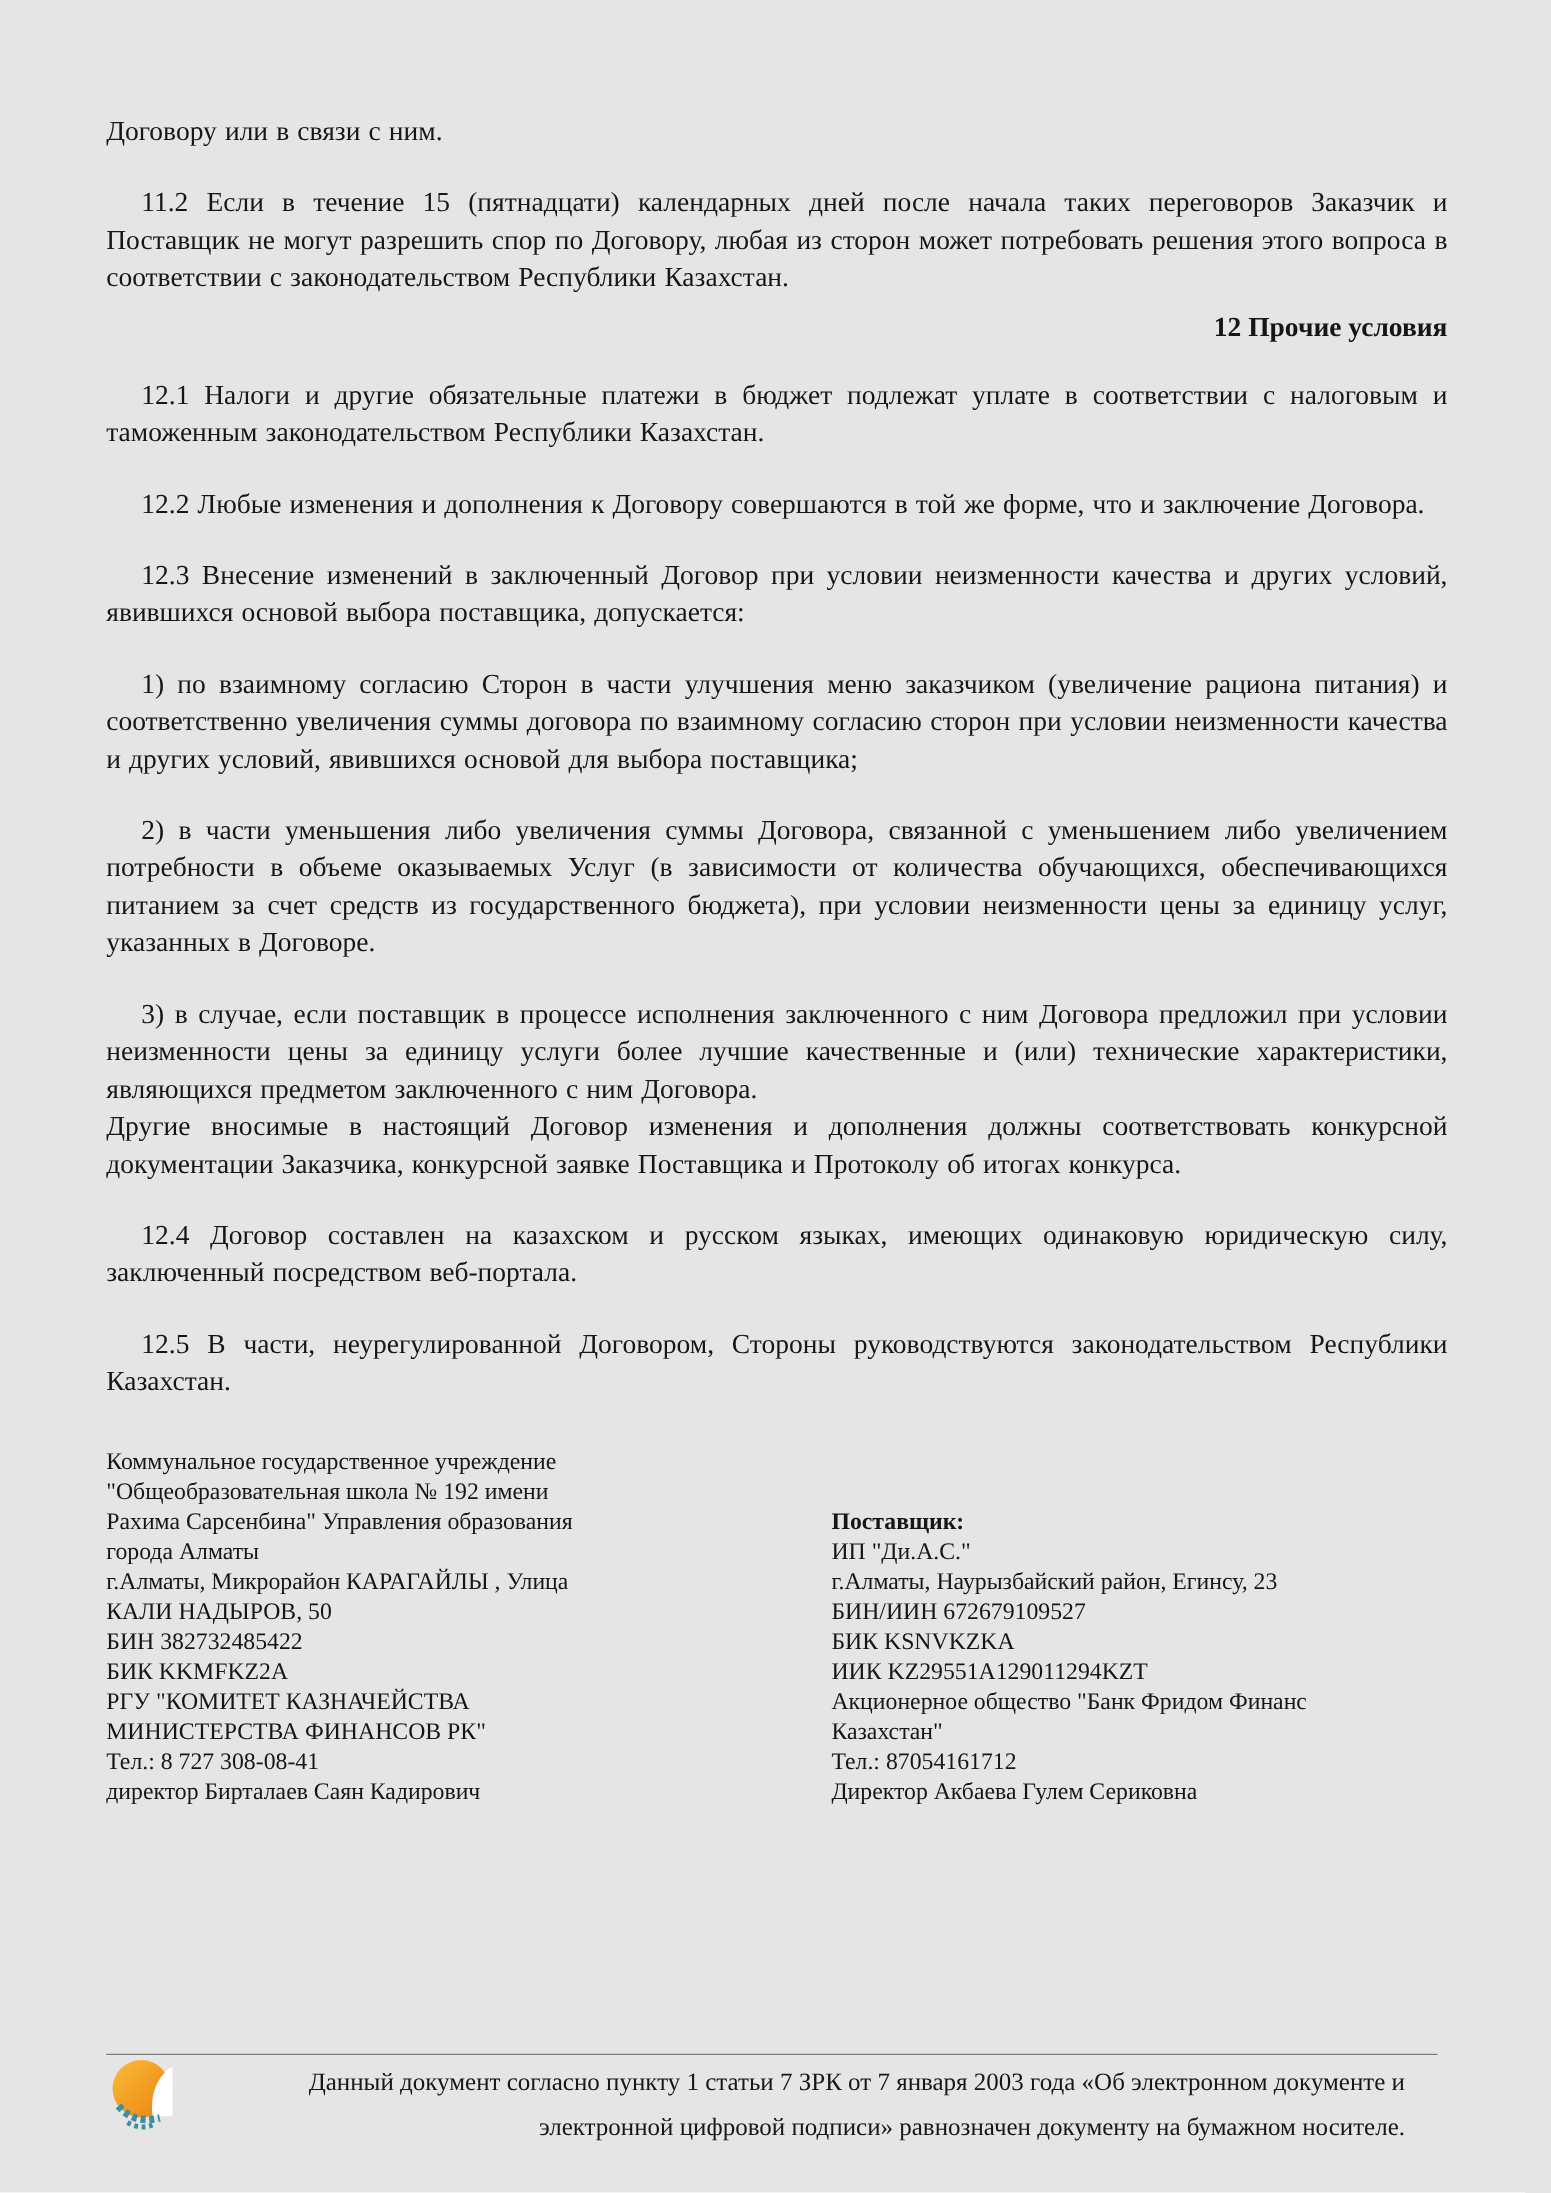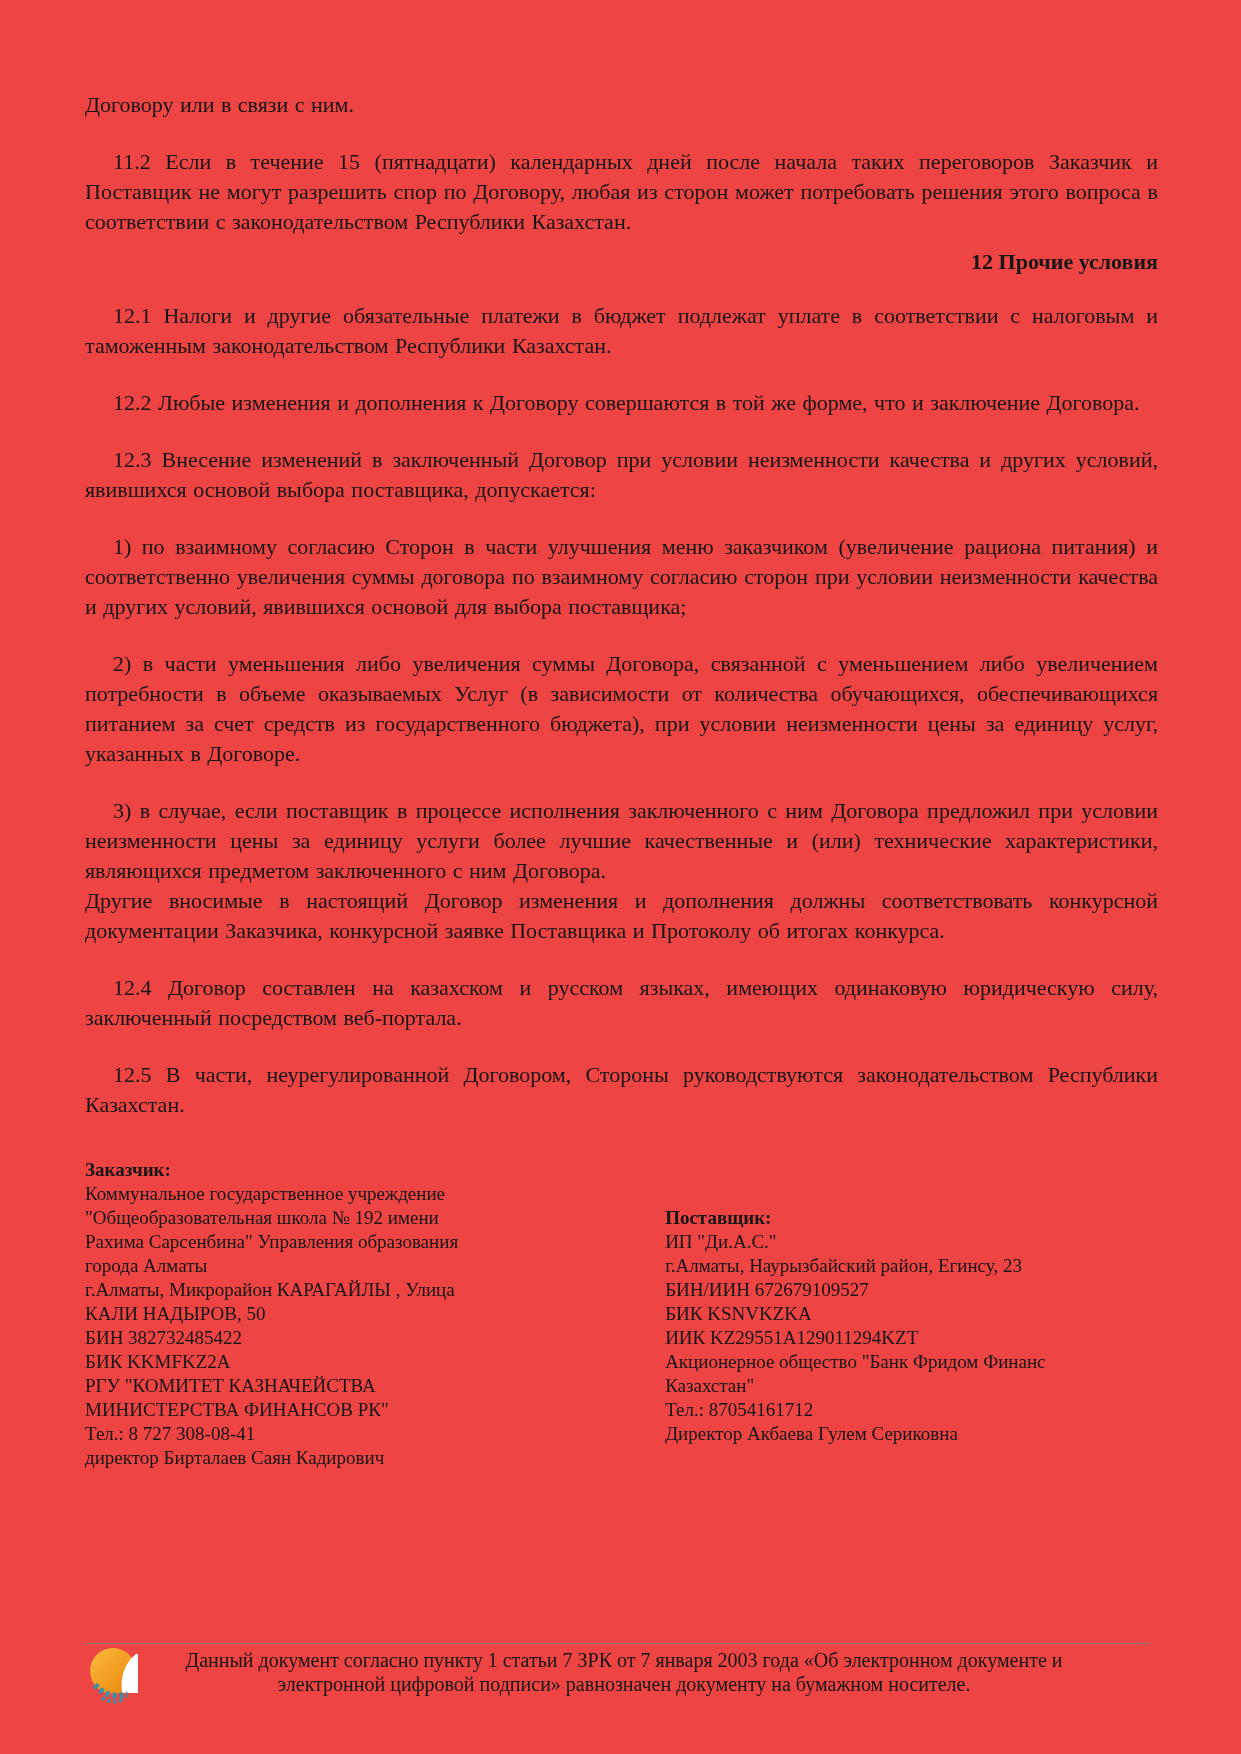--- a/index.html
+++ b/index.html
@@ -4,21 +4,21 @@
 <style>
   html, body {
     margin: 0;
     padding: 0;
     background: #ffffff;
   }
   .page {
     position: relative;
     width: 1241px;
     height: 1754px;
-    background: #ef4444;
+    background: #e5e5e5;
     box-sizing: border-box;
     padding: 90px 83px 0 85px;
     font-family: "Liberation Serif", "DejaVu Serif", serif;
     color: #161616;
     overflow: hidden;
   }
   .para {
     font-size: 22px;
     line-height: 30px;
     text-align: justify;
@@ -55,26 +55,26 @@
   }
   .footer-logo {
     position: absolute;
     left: 88px;
     top: 1646px;
     width: 54px;
     height: 62px;
   }
   .footer-text {
     position: absolute;
-    left: 143px;
+    left: 162px;
     top: 1648px;
     width: 962px;
     font-size: 20px;
-    line-height: 24px;
-    text-align: center;
+    line-height: 36px;
+    text-align: right;
   }
 </style>
 </head>
 <body>
 
 <div class="page">
 
   <p class="para no-indent">Договору или в связи с ним.</p>
 
   <p class="para">11.2 Если в течение 15 (пятнадцати) календарных дней после начала таких переговоров Заказчик и Поставщик не могут разрешить спор по Договору, любая из сторон может потребовать решения этого вопроса в соответствии с законодательством Республики Казахстан.</p>
@@ -94,21 +94,20 @@
   <p class="para tight">3) в случае, если поставщик в процессе исполнения заключенного с ним Договора предложил при условии неизменности цены за единицу услуги более лучшие качественные и (или) технические характеристики, являющихся предметом заключенного с ним Договора.</p>
   <p class="para no-indent">Другие вносимые в настоящий Договор изменения и дополнения должны соответствовать конкурсной документации Заказчика, конкурсной заявке Поставщика и Протоколу об итогах конкурса.</p>
 
   <p class="para">12.4 Договор составлен на казахском и русском языках, имеющих одинаковую юридическую силу, заключенный посредством веб-портала.</p>
 
   <p class="para">12.5 В части, неурегулированной Договором, Стороны руководствуются законодательством Республики Казахстан.</p>
 
 
   <div class="requisites">
     <div class="req-col customer">
-      <div class="req-label">Заказчик:</div>
       <div class="req-line">Коммунальное государственное учреждение</div>
       <div class="req-line">"Общеобразовательная школа № 192 имени</div>
       <div class="req-line">Рахима Сарсенбина" Управления образования</div>
       <div class="req-line">города Алматы</div>
       <div class="req-line">г.Алматы, Микрорайон КАРАГАЙЛЫ , Улица</div>
       <div class="req-line">КАЛИ НАДЫРОВ, 50</div>
       <div class="req-line">БИН 382732485422</div>
       <div class="req-line">БИК KKMFKZ2A</div>
       <div class="req-line">РГУ "КОМИТЕТ КАЗНАЧЕЙСТВА</div>
       <div class="req-line">МИНИСТЕРСТВА ФИНАНСОВ РК"</div>

